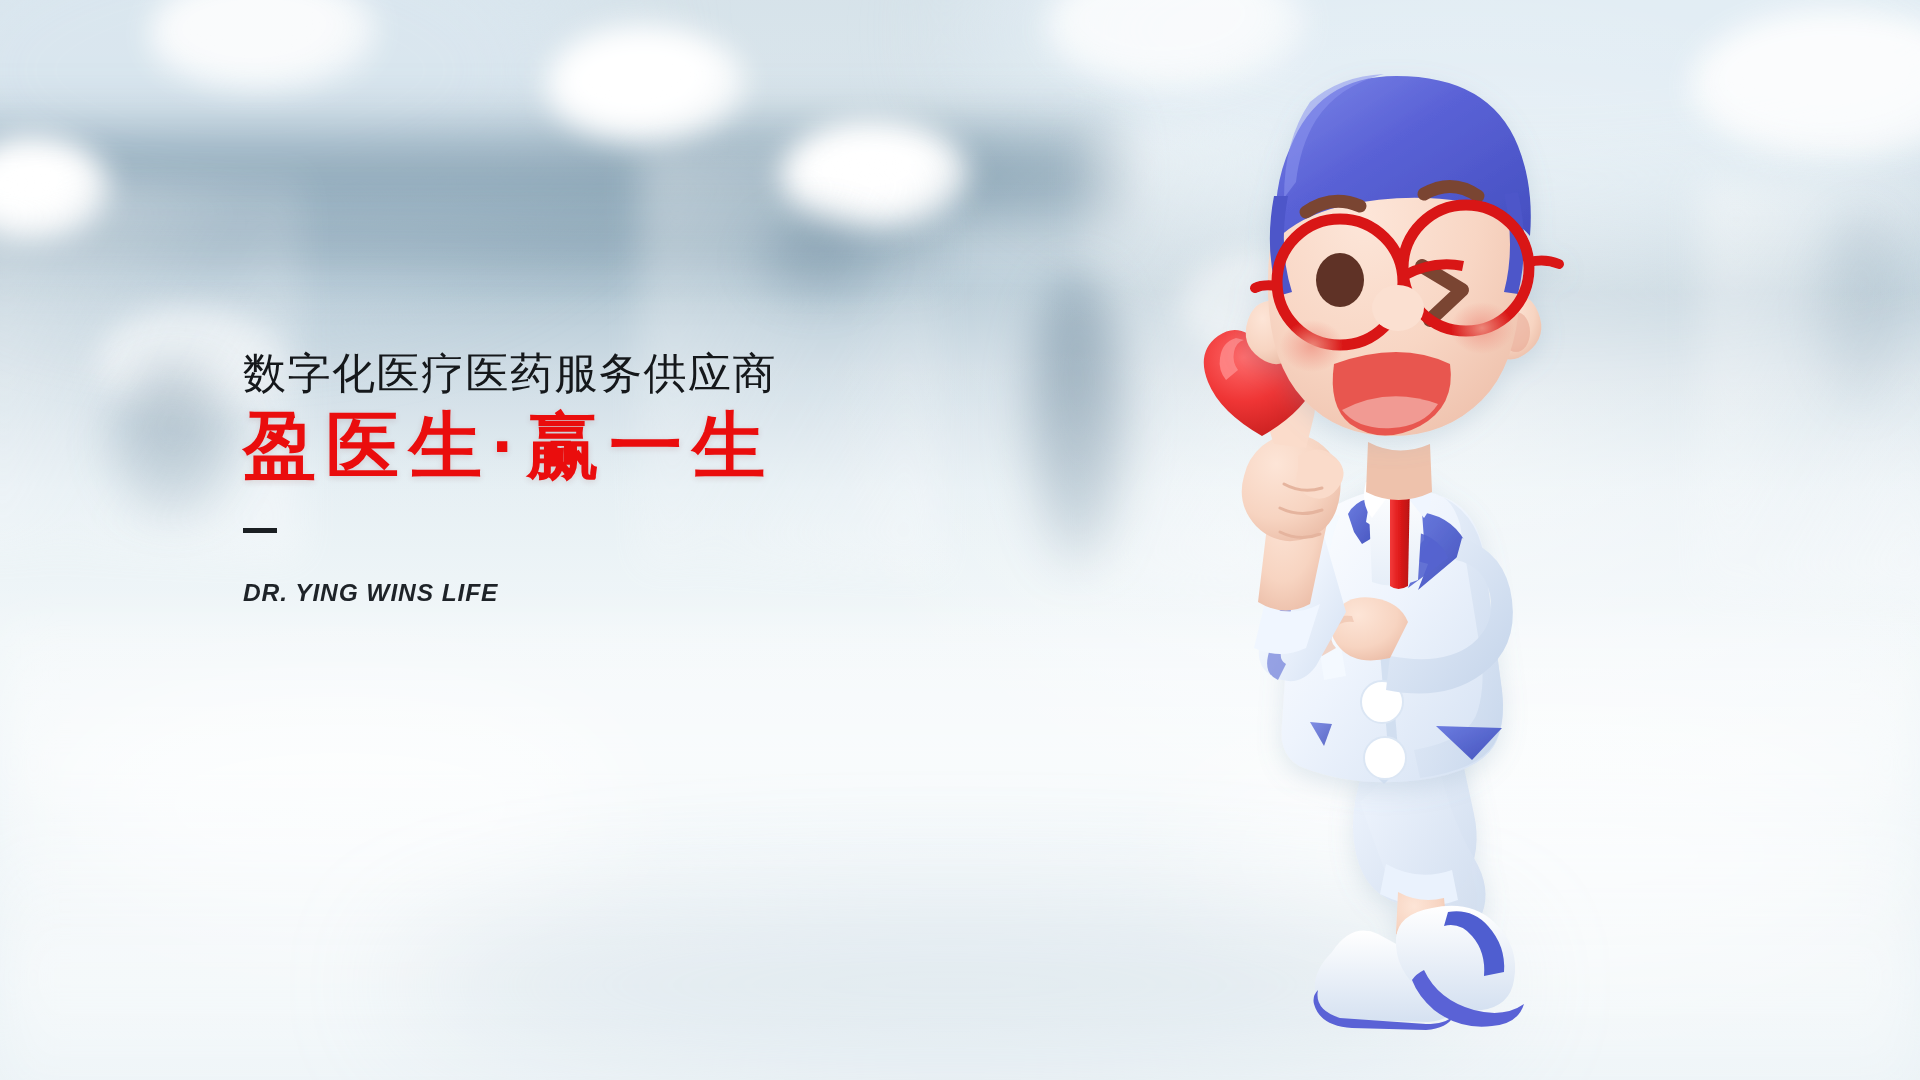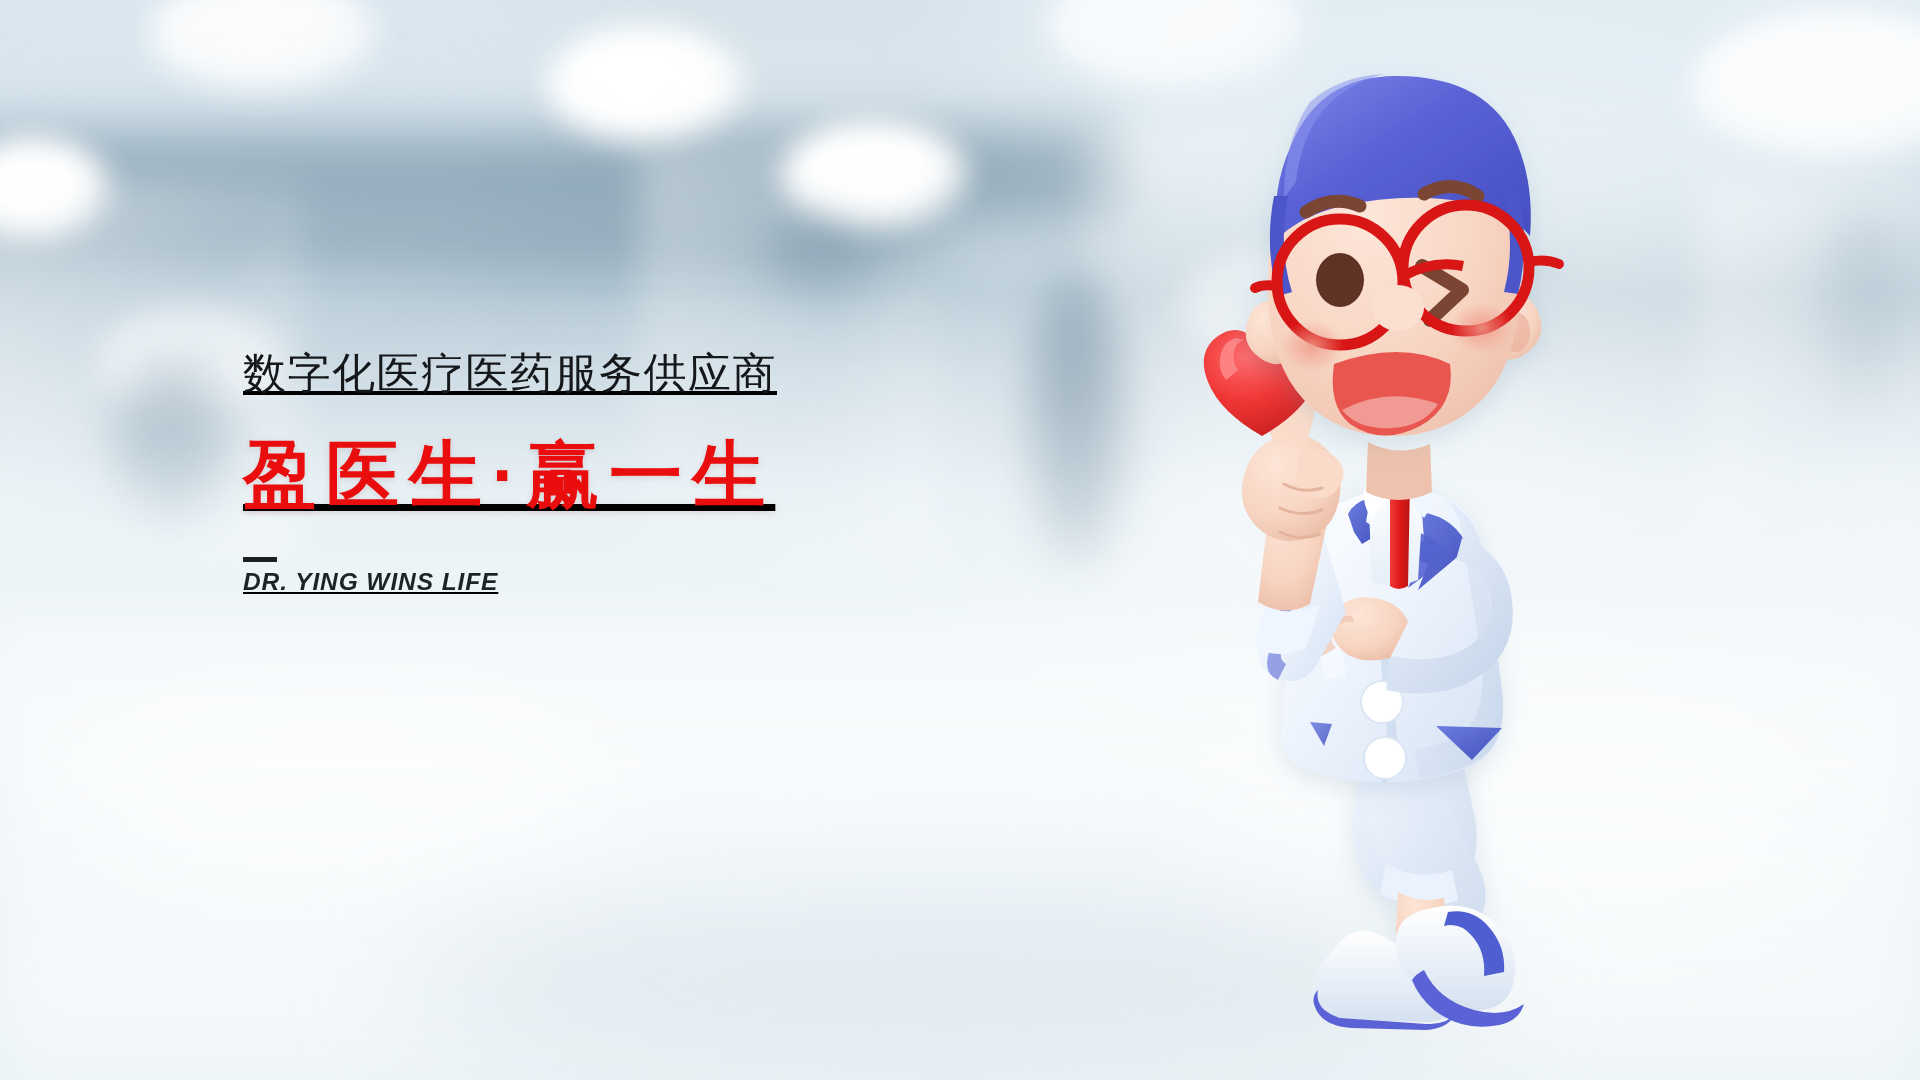--- a/index.html
+++ b/index.html
@@ -113,51 +113,51 @@
       rgba(255,255,255,.26) 66%,
       rgba(255,255,255,.34) 100%);
   }
 
   
   .copy {
     position: absolute;
     left: 243px;
     top: 352px;
     width: 760px;
-    text-decoration: underline;
   }
 
   .kicker {
     font-size: 43px;
     line-height: 1.0;
     letter-spacing: 1.5px;
     color: #15181b;
     font-weight: 400;
     white-space: nowrap;
   }
 
   .headline {
-    margin-top: 43px;
+    margin-top: 14px;
     font-size: 73px;
     line-height: 1.0;
     letter-spacing: 10px;
     font-weight: 700;
     color: #ea0d0d;
     white-space: nowrap;
     text-shadow: 0 2px 6px rgba(120,40,40,.14);
   }
 
   .rule {
     margin-top: 46px;
     width: 34px;
     height: 5px;
     background: #1b1f23;
   }
 
   .sub-en {
+    margin-top: 40px;
     font-size: 24.5px;
     line-height: 1.62;
     letter-spacing: .9px;
     font-style: italic;
     font-weight: 700;
     color: #1e2328;
     white-space: nowrap;
   }
 
   

